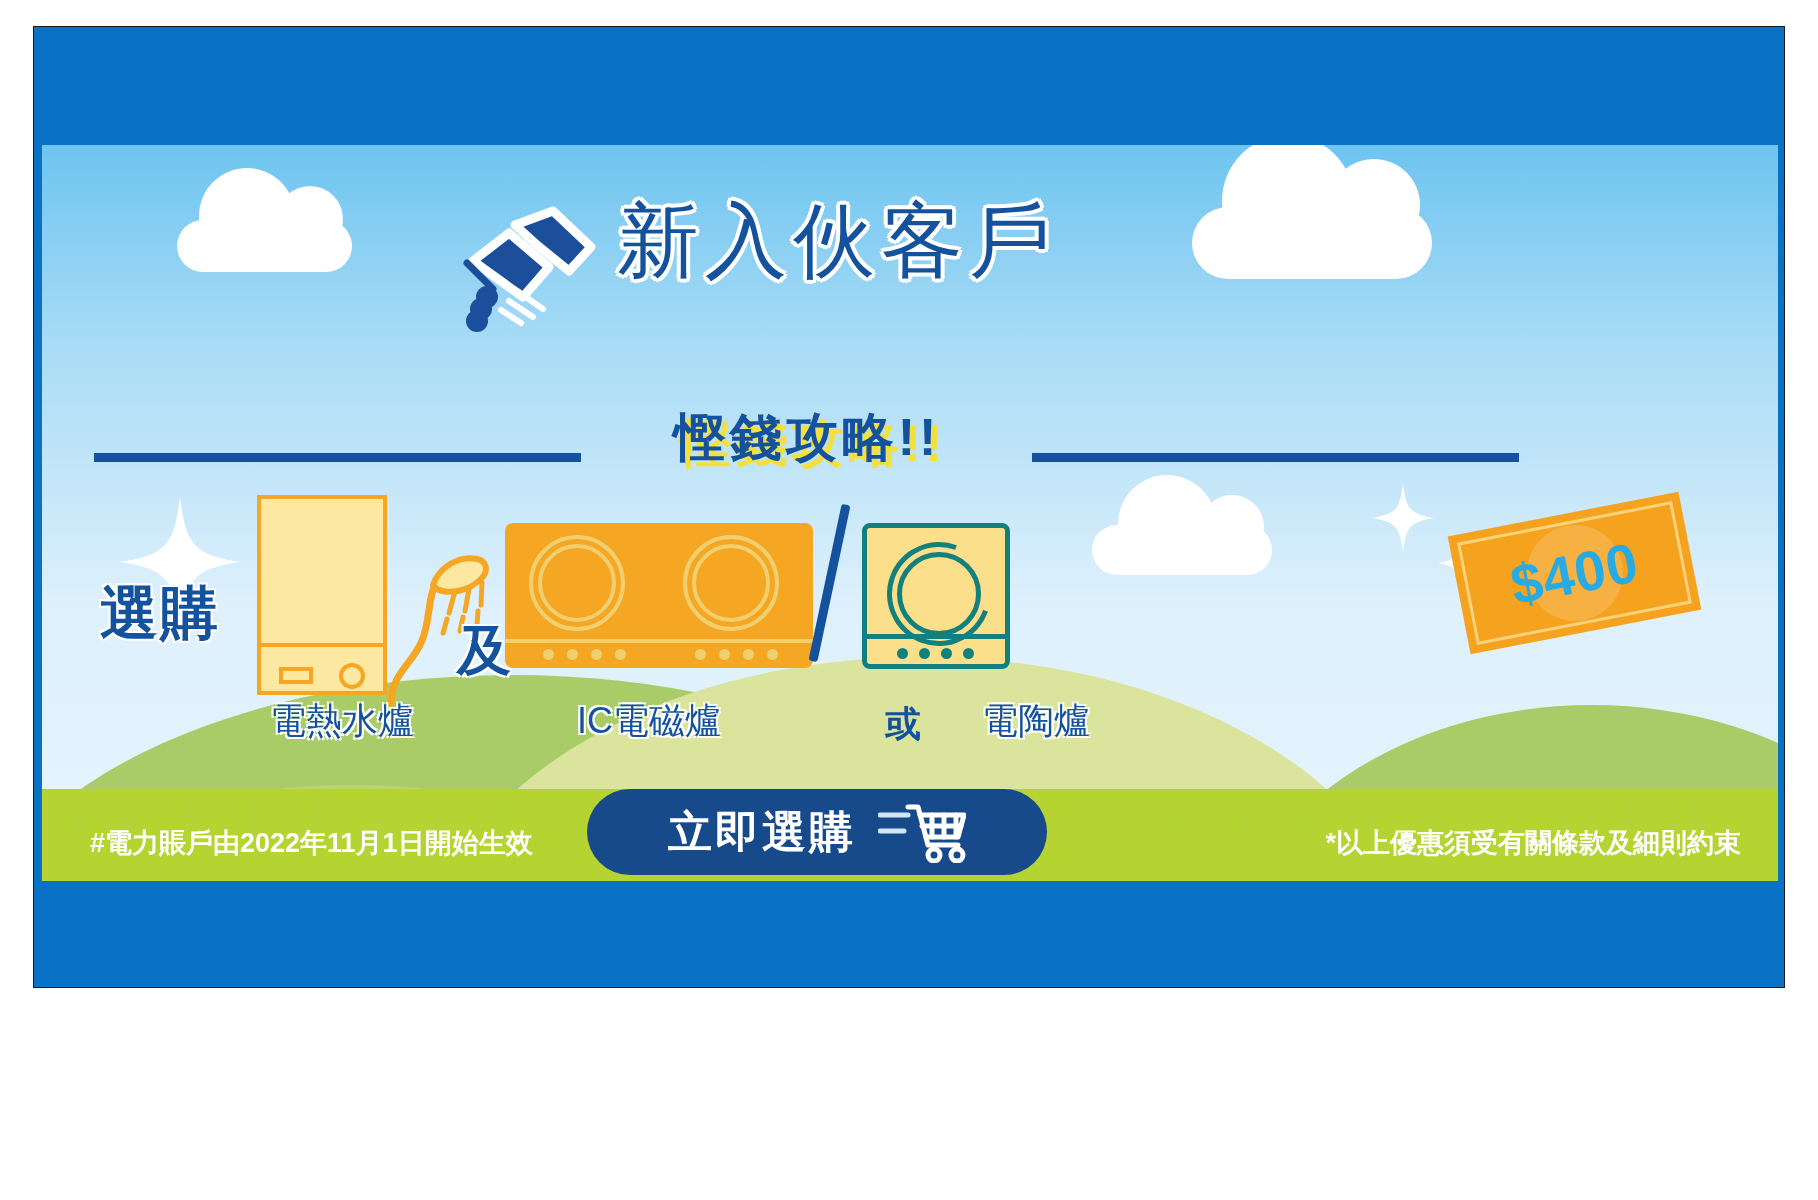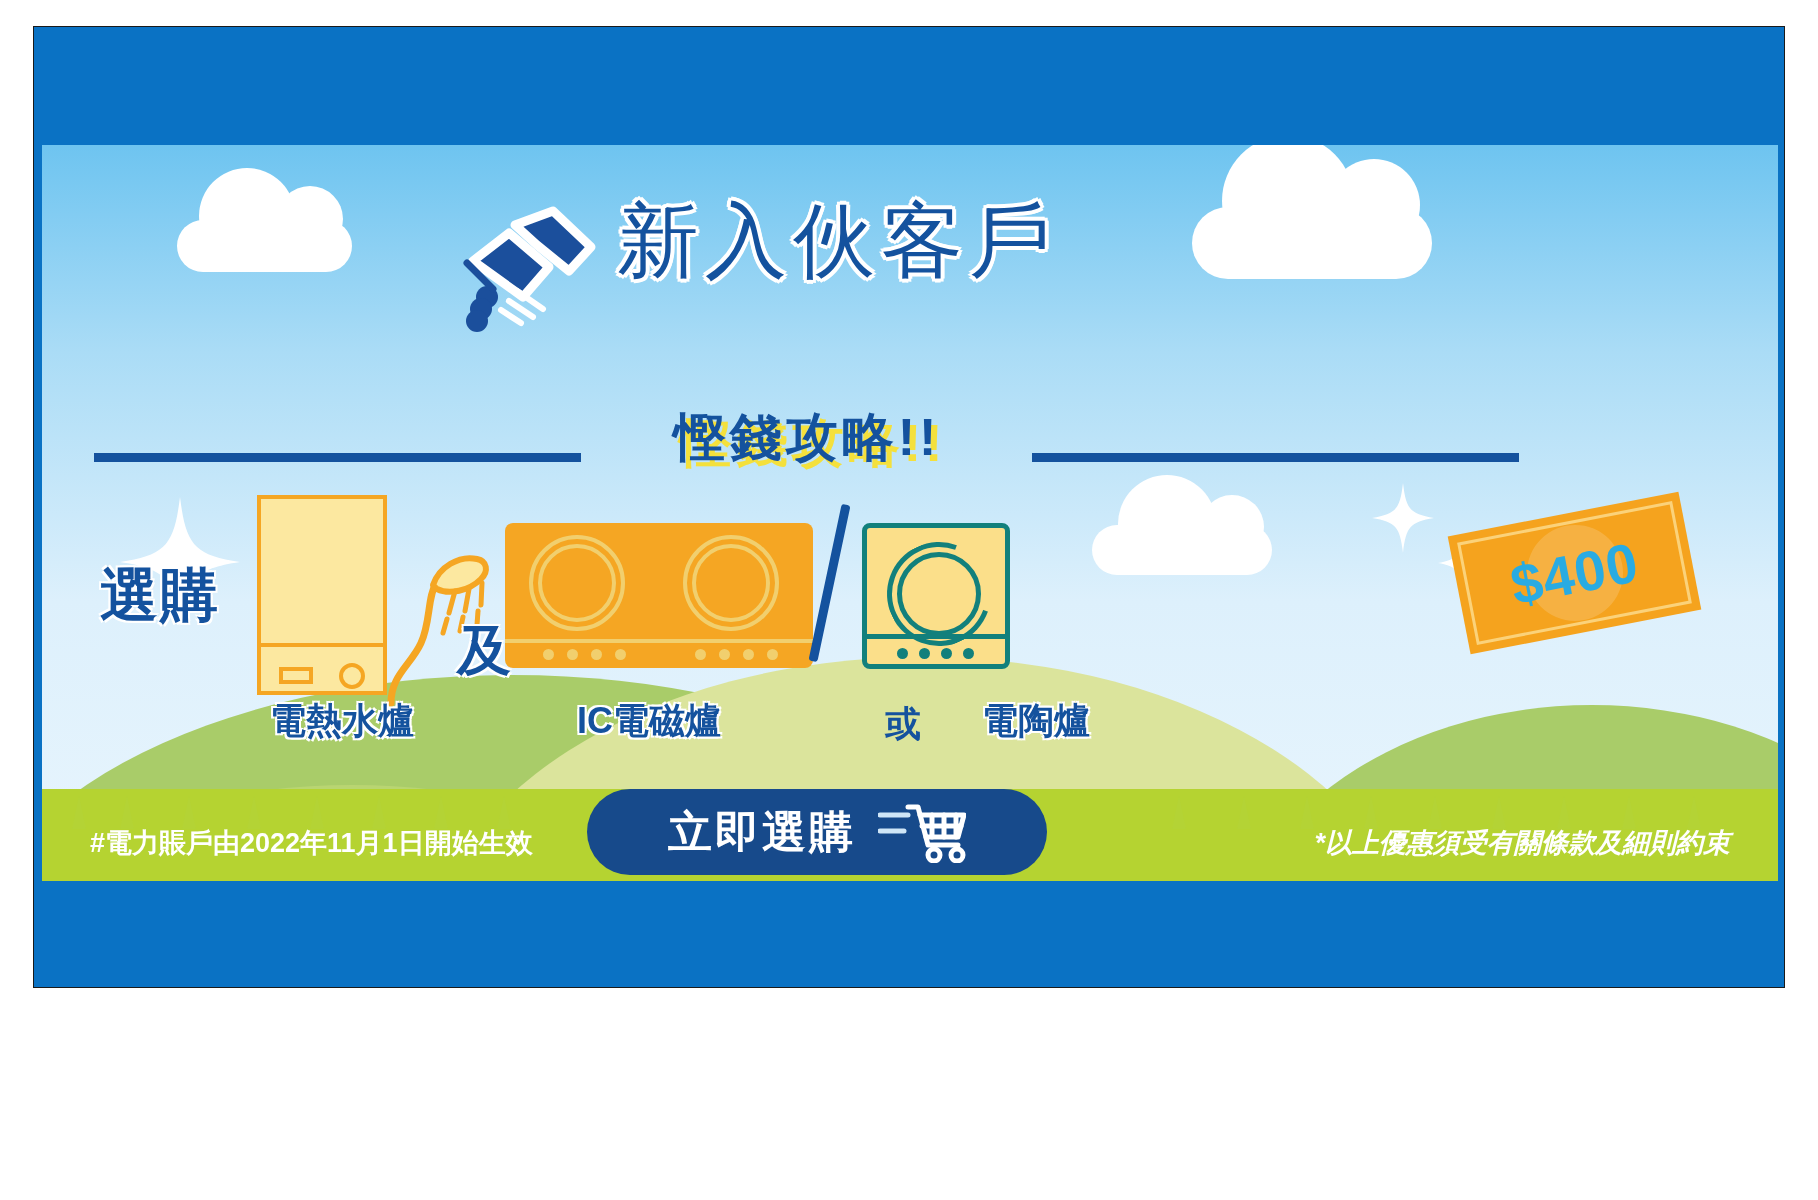--- a/index.html
+++ b/index.html
@@ -94,21 +94,21 @@
     position:absolute; left:540px; top:-4px; width:450px; text-align:center;
     font-size:52px; font-weight:bold; letter-spacing:4px;
     color:#14529e; text-shadow:6px 6px 0 #f4e03c;
     white-space:nowrap;
   }
 
   
   .sparkle{ position:absolute; }
 
   #word-choose{
-    position:absolute; left:58px; top:412px;
+    position:absolute; left:58px; top:430px;
     font-size:58px; font-weight:bold; letter-spacing:2px; color:#14529e;
     text-shadow:-2px -2px 0 #fff,2px -2px 0 #fff,-2px 2px 0 #fff,2px 2px 0 #fff;
     white-space:nowrap;
   }
   #word-and{
     position:absolute; left:415px; top:470px;
     font-size:54px; font-weight:bold; color:#14529e;
     text-shadow:-2px -2px 0 #fff,2px -2px 0 #fff,-2px 2px 0 #fff,2px 2px 0 #fff;
   }
   #word-or{
@@ -165,21 +165,21 @@
   #money-inner{ position:absolute; inset:8px; border:3px solid #fbd27a; }
   #money-circle{ position:absolute; left:50%; top:50%; width:96px; height:96px;
                  margin:-48px 0 0 -48px; border-radius:50%; background:rgba(255,255,255,.16);}
   #money-amount{
     position:absolute; inset:0; display:flex; align-items:center; justify-content:center;
     font-size:56px; font-weight:bold; color:#29abe2; letter-spacing:1px;
   }
 
   
   .caption{
-    position:absolute; font-size:36px; font-weight:bold; color:#14529e;
+    position:absolute; font-size:36px; font-weight:normal; color:#14529e;
     text-shadow:-2px -2px 0 #fff,2px -2px 0 #fff,-2px 2px 0 #fff,2px 2px 0 #fff;
     white-space:nowrap;
     text-align:center;
   }
   #caption-heater { left:228px; top:552px; }
   #caption-ic     { left:535px; top:552px; }
   #caption-ceramic{ left:940px; top:552px; }
 
   
   #cta-button{
@@ -189,21 +189,21 @@
     cursor:pointer;
   }
   #cta-label{ font-size:44px; font-weight:bold; color:#ffffff; letter-spacing:3px; }
 
   
   .footnote{
     position:absolute; bottom:20px; font-size:27px; font-weight:bold; color:#ffffff;
     white-space:nowrap;
   }
   #footnote-left { left:48px; }
-  #footnote-right{ right:48px;font-style:italic; }
+  #footnote-right{ right:37px; }
 </style>
 </head>
 <body>
 
 <div id="banner-frame">
 
   <div id="stage">
 
     <div class="cloud" id="cloud-left"></div>
     <div class="cloud" id="cloud-right"></div>

